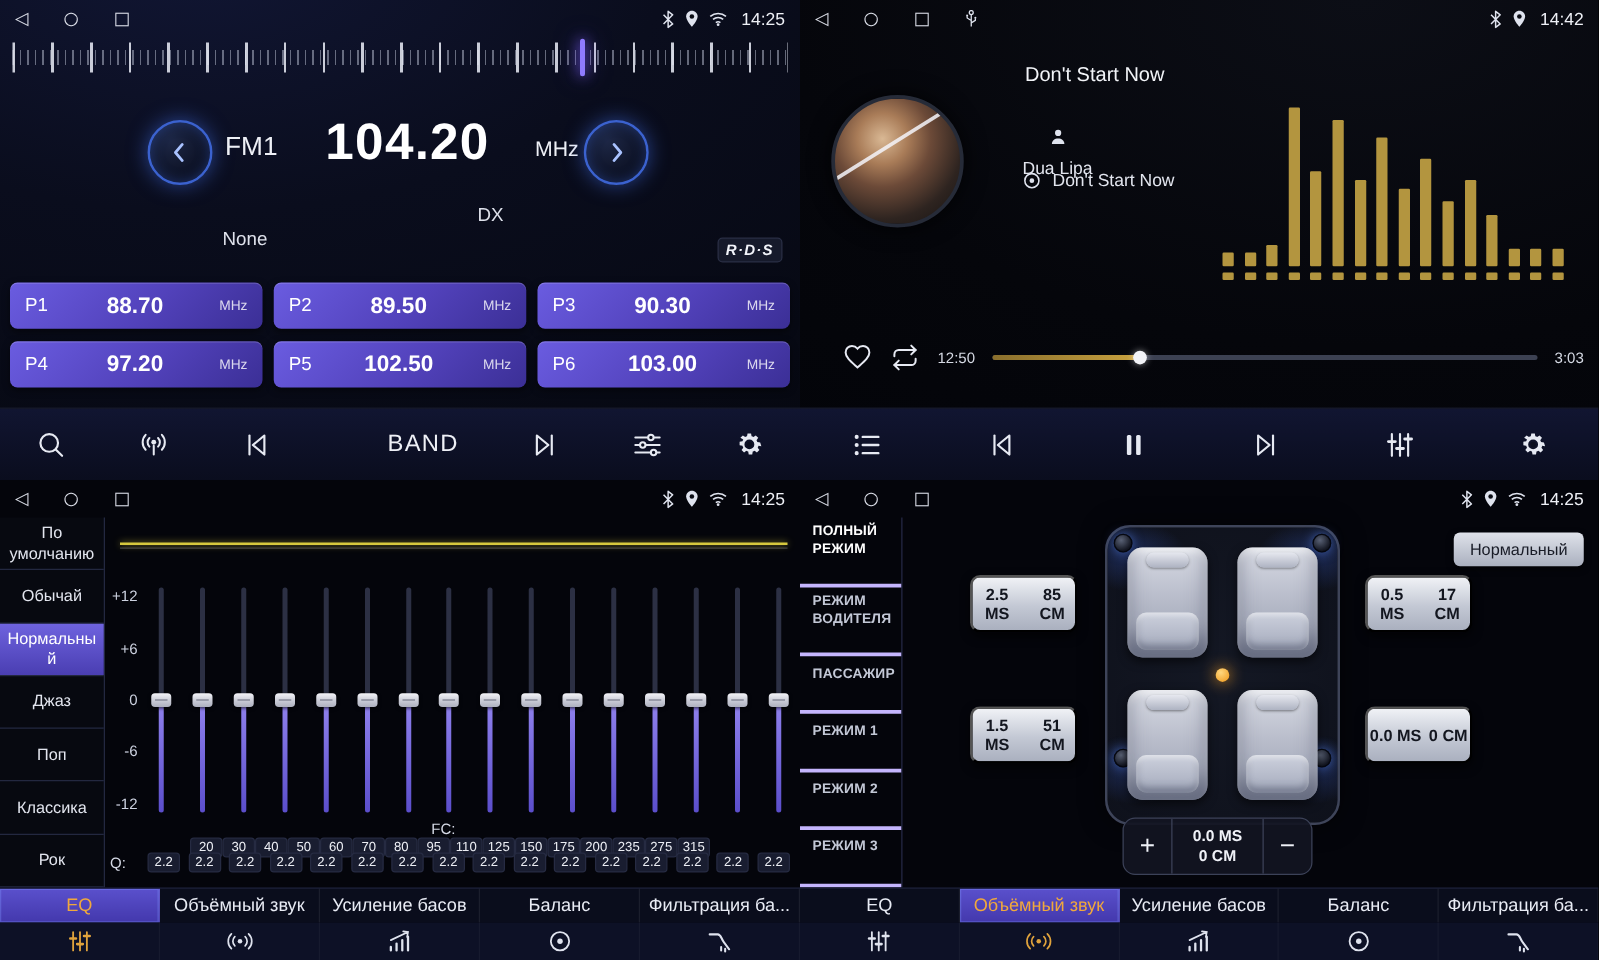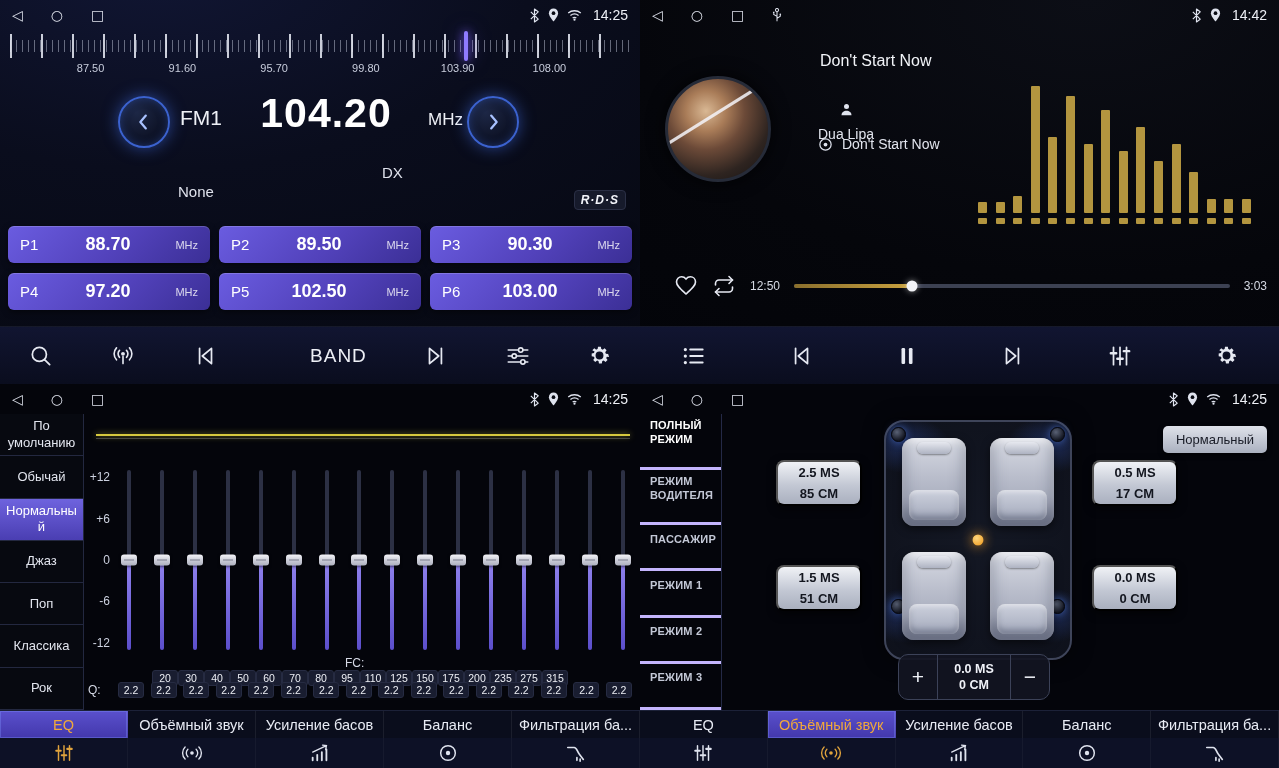--- a/index.html
+++ b/index.html
@@ -105,21 +105,21 @@
     box-shadow:0 0 20px rgba(0,0,0,.6);}
   .seat{position:absolute;width:64px;height:88px;border-radius:12px;background:linear-gradient(180deg,#d8dbe4 0%,#b9bdcb 45%,#989eb0 100%);box-shadow:inset 0 -14px 16px rgba(60,66,88,.55),inset 0 4px 6px rgba(255,255,255,.6),0 3px 8px rgba(0,0,0,.55);}
   .seat::before{content:"";position:absolute;left:50%;top:4px;transform:translateX(-50%);width:34px;height:12px;border-radius:6px;background:linear-gradient(180deg,#e6e8ef,#aeb3c2);box-shadow:0 1px 2px rgba(0,0,0,.4);}
   .seat::after{content:"";position:absolute;left:7px;right:7px;bottom:6px;height:30px;border-radius:8px;background:linear-gradient(180deg,#cdd1dd,#a3a9bb);box-shadow:inset 0 2px 4px rgba(255,255,255,.5),inset 0 -4px 6px rgba(70,76,98,.5);}
   .seat.fl{left:16px;top:16px;}.seat.fr{right:16px;top:16px;}
   .seat.rl{left:16px;bottom:18px;}.seat.rr{right:16px;bottom:18px;}
   .spk{position:absolute;width:15px;height:15px;border-radius:50%;background:radial-gradient(circle at 38% 32%,#596175,#141722 70%);border:1px solid #060810;box-shadow:0 0 9px rgba(90,140,255,.65);}
   .spk.tl{left:5px;top:5px;}.spk.tr{right:5px;top:5px;}
   .spk.bl{left:5px;bottom:44px;}.spk.br{right:5px;bottom:44px;}
   .ldot{position:absolute;left:50%;top:50%;width:11px;height:11px;border-radius:50%;transform:translate(-50%,-50%);background:radial-gradient(circle at 38% 32%,#ffd77e,#ef9718);box-shadow:0 0 12px rgba(255,165,40,.9);}
-  .dcard{position:absolute;width:86px;height:46px;border-radius:8px;background:linear-gradient(180deg,#f0f2f6 0%,#c3c8d4 55%,#aab0bf 100%);color:#13161f;font-size:13px;font-weight:bold;display:flex;flex-direction:column;align-items:center;justify-content:center;gap:6px;box-shadow:0 3px 8px rgba(0,0,0,.6);cursor:pointer;}
+  .dcard{position:absolute;width:86px;height:46px;border-radius:8px;background:linear-gradient(180deg,#f0f2f6 0%,#c3c8d4 55%,#aab0bf 100%);color:#13161f;font-size:13px;font-weight:bold;display:flex;flex-direction:row;align-items:center;justify-content:center;gap:6px;box-shadow:0 3px 8px rgba(0,0,0,.6);cursor:pointer;}
   .dcard.fl{left:136px;top:76px;}.dcard.fr{left:452px;top:76px;}
   .dcard.rl{left:136px;top:181px;}.dcard.rr{left:452px;top:181px;}
   .stepper{position:absolute;left:258px;top:270px;width:152px;height:46px;border-radius:10px;background:rgba(18,21,34,.92);border:1px solid #3c4258;display:flex;align-items:stretch;overflow:hidden;}
   .stepbtn{width:38px;border:none;background:none;color:#eef0f6;font-size:21px;cursor:pointer;font-family:inherit;}
   .sval{flex:1;display:flex;flex-direction:column;align-items:center;justify-content:center;font-size:12.5px;font-weight:bold;color:#f0f2f8;border-left:1px solid #3c4258;border-right:1px solid #3c4258;line-height:1.3;}
 </style>
 </head>
 <body>
 
 <div class="screen">
@@ -146,28 +146,20 @@
             <circle cx="8" cy="11.6" r="1.2" fill="#dfe3ee"></circle>
           </svg>
         <span class="time">14:25</span>
       </div>
     </header>
 
     <div class="ruler">
       <div class="ticks-minor"></div>
       <div class="ticks-major"></div>
       <div class="tuneind" style="left: 73.5%;"></div>
-    </div>
-    <div class="rlabels">
-      <span class="rlabel">87.50</span>
-      <span class="rlabel">91.60</span>
-      <span class="rlabel">95.70</span>
-      <span class="rlabel">99.80</span>
-      <span class="rlabel">103.90</span>
-      <span class="rlabel">108.00</span>
     </div>
 
     <button class="chev left">
       <svg width="22" height="22" viewBox="0 0 24 24">
           <path d="M14 5 L8 12 L14 19" fill="none" stroke="#a9c2ff" stroke-width="2.4" stroke-linecap="round" stroke-linejoin="round"></path>
         </svg>
     </button>
     <div class="bandlbl">FM1</div>
     <div class="freq">104.20</div>
     <div class="mhz">MHz</div>

